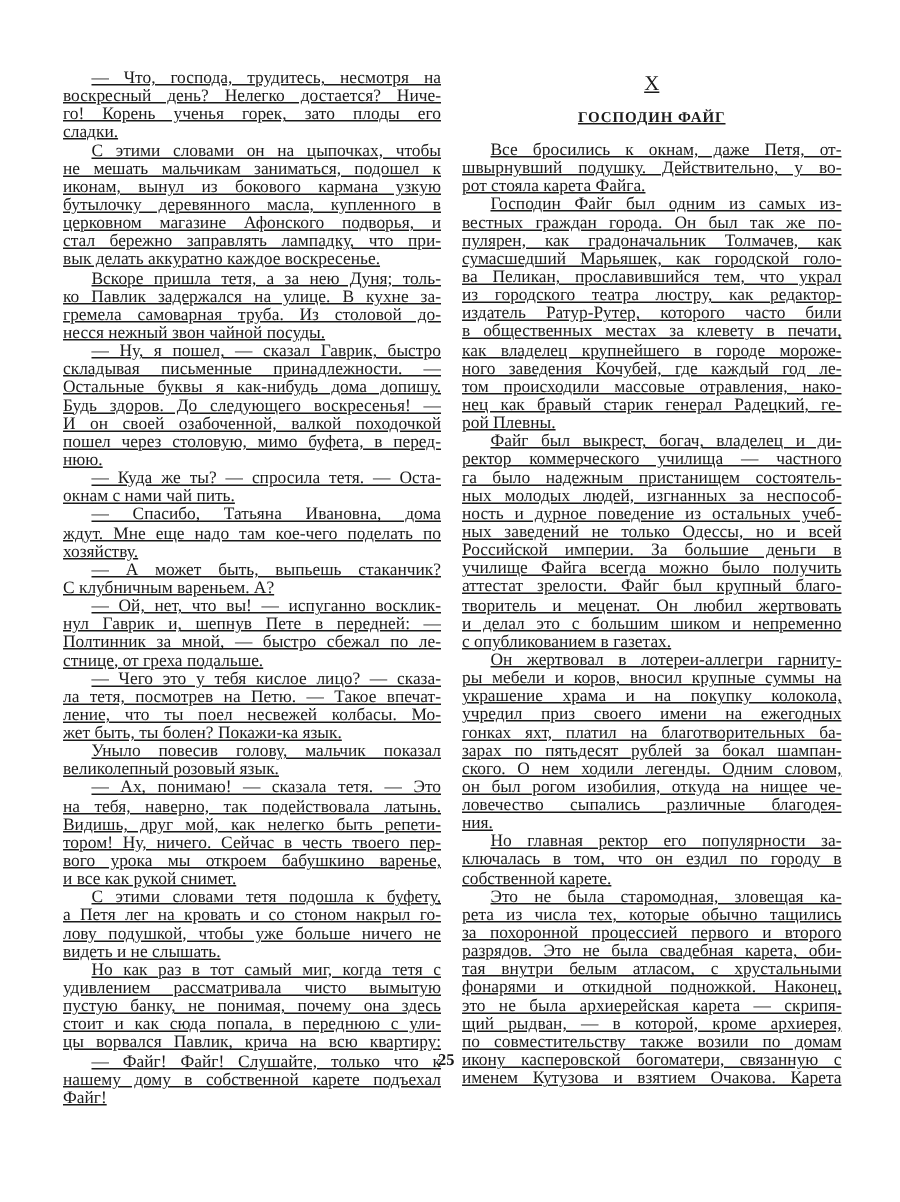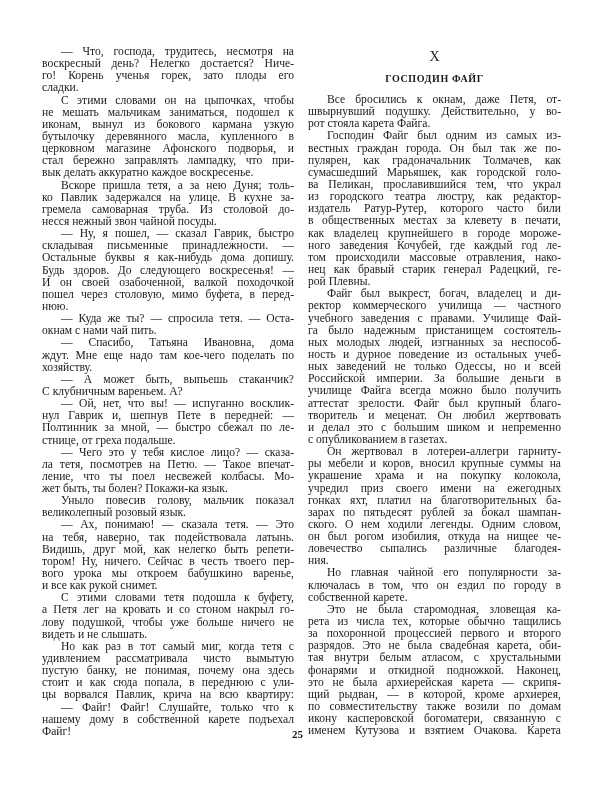--- a/index.html
+++ b/index.html
@@ -1,26 +1,26 @@
 <!DOCTYPE html>
 <html><head>
 <meta charset="utf-8">
 <style>
   html, body { margin: 0; padding: 0; background: #ffffff; }
   body { width: 600px; height: 801px; position: relative; overflow: hidden;
          font-family: "Liberation Serif", "DejaVu Serif", serif; color: #1a1a1a; }
-  .col { position: absolute; top: 46px; font-size: 11.6px; line-height: 12.15px; }
+  .col { position: absolute; top: 46px; font-size: 11.6px; line-height: 12.15px; text-decoration: underline; }
   .col-left { left: 42px; width: 252px; }
   .col-right { left: 308px; width: 253px; top: 46px; }
   .ln { display: block; white-space: nowrap; text-align: justify; text-align-last: justify; height: 12.15px; overflow: visible; }
   .ln.last { text-align-last: left; }
   .ln.ind { padding-left: 19px; }
   .chapter-num { text-align: center; font-size: 14px; font-weight: normal; height: 22px; line-height: 22px; margin-top: 0px; }
   .chapter-title { text-align: center; font-size: 10px; font-weight: bold; letter-spacing: 0.6px; height: 26px; line-height: 22px; }
-  .page-num { position: absolute; left: 292px; top: 728px; font-size: 11px; font-weight: bold; }
+  .page-num { position: absolute; left: 292px; top: 701px; font-size: 11px; font-weight: bold; }
 </style>
 </head>
 <body>
 
 <div class="col col-left" id="leftcol">
     <span class="ln ind">— Что, господа, трудитесь, несмотря на</span>
     <span class="ln">воскресный день? Нелегко достается? Ниче-</span>
     <span class="ln">го! Корень ученья горек, зато плоды его</span>
     <span class="ln last">сладки.</span>
     <span class="ln ind">С этими словами он на цыпочках, чтобы</span>
@@ -93,42 +93,41 @@
       <span class="ln">из городского театра люстру, как редактор-</span>
       <span class="ln">издатель Ратур-Рутер, которого часто били</span>
       <span class="ln">в общественных местах за клевету в печати,</span>
       <span class="ln">как владелец крупнейшего в городе мороже-</span>
       <span class="ln">ного заведения Кочубей, где каждый год ле-</span>
       <span class="ln">том происходили массовые отравления, нако-</span>
       <span class="ln">нец как бравый старик генерал Радецкий, ге-</span>
       <span class="ln last">рой Плевны.</span>
       <span class="ln ind">Файг был выкрест, богач, владелец и ди-</span>
       <span class="ln">ректор коммерческого училища — частного</span>
-      <span class="ln">учебного заведения с правами. Училище Фай-</span>
       <span class="ln">га было надежным пристанищем состоятель-</span>
       <span class="ln">ных молодых людей, изгнанных за неспособ-</span>
       <span class="ln">ность и дурное поведение из остальных учеб-</span>
       <span class="ln">ных заведений не только Одессы, но и всей</span>
       <span class="ln">Российской империи. За большие деньги в</span>
       <span class="ln">училище Файга всегда можно было получить</span>
       <span class="ln">аттестат зрелости. Файг был крупный благо-</span>
       <span class="ln">творитель и меценат. Он любил жертвовать</span>
       <span class="ln">и делал это с большим шиком и непременно</span>
       <span class="ln last">с опубликованием в газетах.</span>
       <span class="ln ind">Он жертвовал в лотереи-аллегри гарниту-</span>
       <span class="ln">ры мебели и коров, вносил крупные суммы на</span>
       <span class="ln">украшение храма и на покупку колокола,</span>
       <span class="ln">учредил приз своего имени на ежегодных</span>
       <span class="ln">гонках яхт, платил на благотворительных ба-</span>
       <span class="ln">зарах по пятьдесят рублей за бокал шампан-</span>
       <span class="ln">ского. О нем ходили легенды. Одним словом,</span>
       <span class="ln">он был рогом изобилия, откуда на нищее че-</span>
       <span class="ln">ловечество сыпались различные благодея-</span>
       <span class="ln last">ния.</span>
-      <span class="ln ind">Но главная чайной его популярности за-</span>
+      <span class="ln ind">Но главная ректор его популярности за-</span>
       <span class="ln">ключалась в том, что он ездил по городу в</span>
       <span class="ln last">собственной карете.</span>
       <span class="ln ind">Это не была старомодная, зловещая ка-</span>
       <span class="ln">рета из числа тех, которые обычно тащились</span>
       <span class="ln">за похоронной процессией первого и второго</span>
       <span class="ln">разрядов. Это не была свадебная карета, оби-</span>
       <span class="ln">тая внутри белым атласом, с хрустальными</span>
       <span class="ln">фонарями и откидной подножкой. Наконец,</span>
       <span class="ln">это не была архиерейская карета — скрипя-</span>
       <span class="ln">щий рыдван, — в которой, кроме архиерея,</span>

